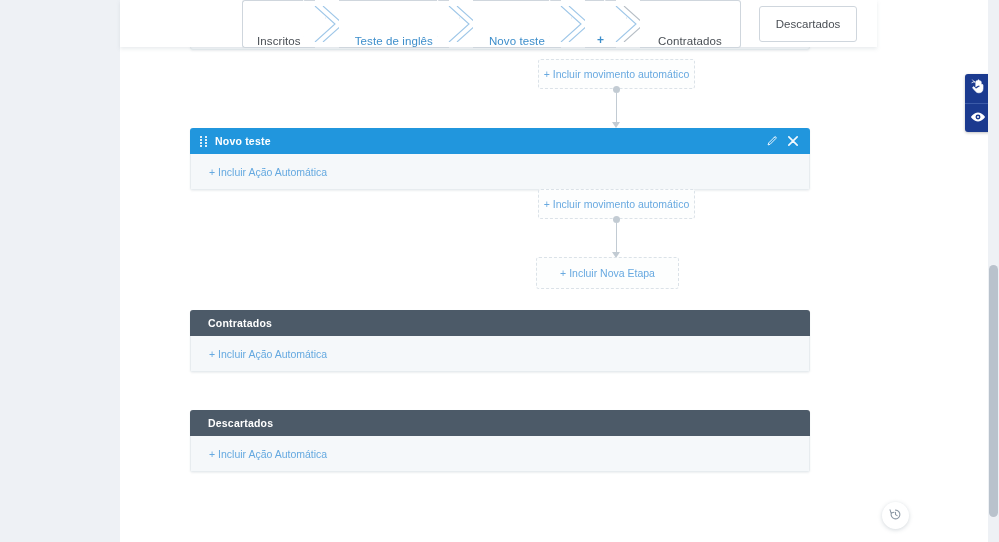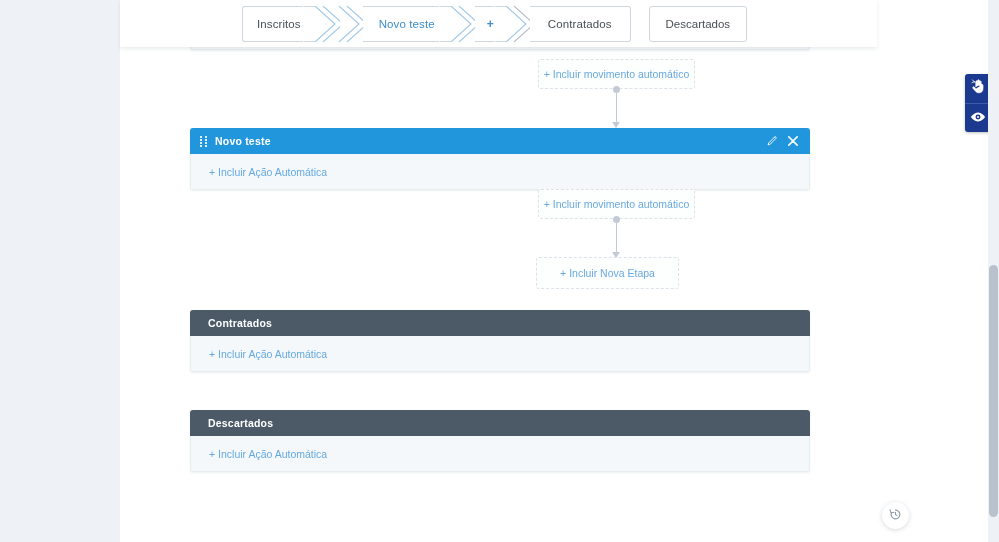--- a/index.html
+++ b/index.html
@@ -42,23 +42,23 @@
 
   #stage-chevrons {
     display: flex;
     align-items: center;
     height: 100%;
     padding-left: 122px;
   }
 
   .chev {
     position: relative;
-    height: 36px;
-    display: flex;
-    align-items: center;
+    height: 48px;
+    display: flex;
+    align-items: flex-end;
     justify-content: center;
     background: #ffffff;
     font-size: 11.5px;
     letter-spacing: .1px;
     white-space: nowrap;
     border-top: 1px solid #cfd6dd;
     border-bottom: 1px solid #cfd6dd;
   }
 
   
@@ -400,20 +400,23 @@
     <div class="chev first">
       <span>Inscritos</span>
     </div>
     <div class="chev-arrow">
       <svg width="26" height="36" viewBox="0 0 26 36" aria-hidden="true">
         <path d="M1 0 L21 18 L1 36" fill="none" stroke="#9fc7e8" stroke-width="1.1"></path>
         <path d="M9 0 L29 18 L9 36" fill="none" stroke="#9fc7e8" stroke-width="1.1"></path>
       </svg>
     </div>
 
+    <div class="chev mid">
+      <span>Teste de inglês</span>
+    </div>
     <div class="chev-arrow">
       <svg width="26" height="36" viewBox="0 0 26 36" aria-hidden="true">
         <path d="M1 0 L21 18 L1 36" fill="none" stroke="#9fc7e8" stroke-width="1.1"></path>
         <path d="M9 0 L29 18 L9 36" fill="none" stroke="#9fc7e8" stroke-width="1.1"></path>
       </svg>
     </div>
 
     <div class="chev mid">
       <span>Novo teste</span>
     </div>

